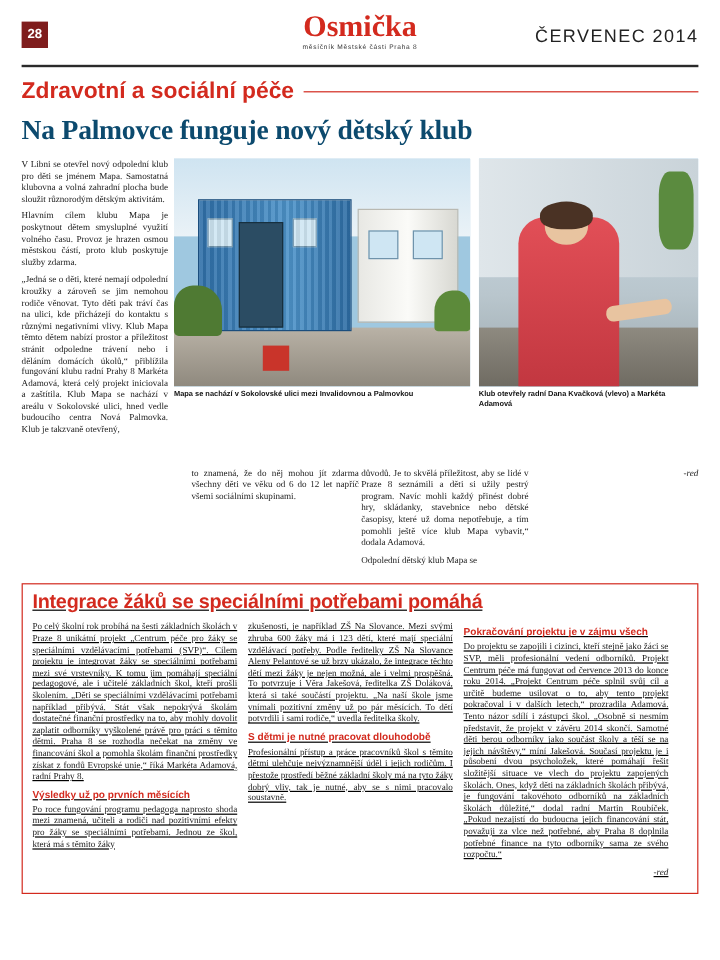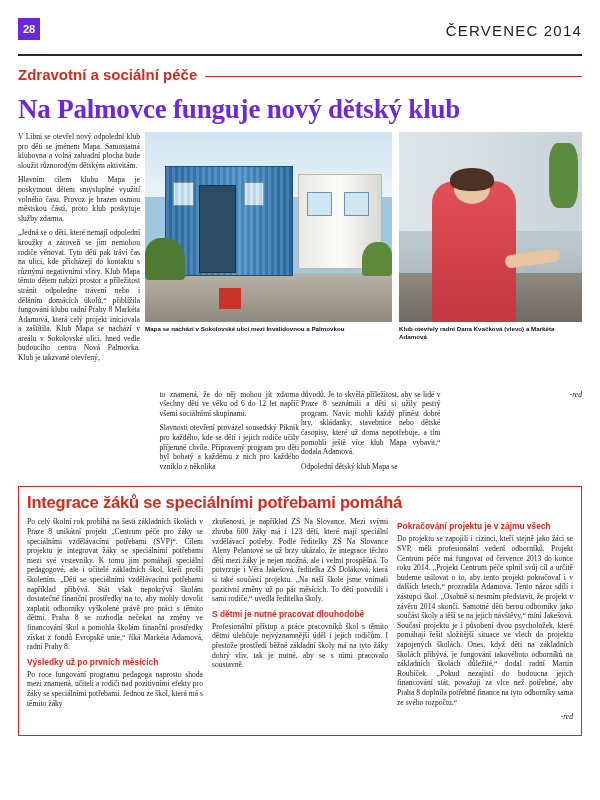--- a/index.html
+++ b/index.html
@@ -20,21 +20,21 @@
   .header {
     position: relative;
     height: 46px;
     margin: 10px 18px 0 18px;
     border-bottom: 2px solid #2a2a2a;
   }
   .page-num {
     position: absolute;
     left: 0; top: 8px;
     width: 22px; height: 22px;
-    background: #6d28d9;
+    background: #7f1d1d;
     color: #fff;
     font-family: "Liberation Sans", sans-serif;
     font-size: 11px;
     font-weight: bold;
     display: flex;
     align-items: center;
     justify-content: center;
   }
   .masthead {
     position: absolute;
@@ -68,43 +68,43 @@
   }
 
   
   .section-label {
     margin: 10px 18px 0 18px;
     position: relative;
     height: 20px;
   }
   .section-label .txt {
     font-family: "Liberation Sans", sans-serif;
-    font-size: 15px;
+    font-size: 19px;
     font-weight: bold;
     color: #d32a1e;
     display: inline-block;
     padding-right: 8px;
     background: #fff;
     position: relative;
     z-index: 2;
   }
   .section-label .rule {
     position: absolute;
     left: 0; right: 0; top: 10px;
     border-top: 1px solid #d32a1e;
     z-index: 1;
   }
 
   
   .headline {
     margin: 8px 18px 0 18px;
     font-family: "Liberation Serif", serif;
-    font-size: 27px;
-    font-weight: bold;
-    color: #6d28d9;
+    font-size: 23px;
+    font-weight: bold;
+    color: #0c4a6e;
     line-height: 30px;
     letter-spacing: -0.2px;
   }
 
   
   .a1 {
     margin: 8px 18px 0 18px;
     position: relative;
   }
   .a1-top {
@@ -235,21 +235,22 @@
     text-align: justify;
     color: #1a1a1a;
     margin: 0 0 5px 0;
     hyphens: auto;
   }
 
   
   .a2 {
     margin: 10px 18px 0 18px;
     border: 1.5px solid #d32a1e;
-    padding: 6px 8px 8px 8px;
+    padding: 6px 24px 8px 8px;
+    text-decoration: underline;
   }
   .a2-title {
     font-family: "Liberation Sans", sans-serif;
     font-size: 16.5px;
     font-weight: bold;
     color: #d32a1e;
     line-height: 19px;
     margin-bottom: 5px;
     letter-spacing: -0.2px;
   }
@@ -269,20 +270,24 @@
 
   .page-bottom-space { height: 8px; }
 </style>
 </head>
 <body>
 
 <div class="page">
 
   <div class="header">
     <div class="page-num">28</div>
+    <div class="masthead">
+      <div class="title">Osmička</div>
+      <div class="subtitle">měsíčník Městské části Praha 8</div>
+    </div>
     <div class="issue-date">ČERVENEC 2014</div>
   </div>
 
   <div class="section-label">
     <div class="rule"></div>
     <span class="txt">Zdravotní a sociální péče</span>
   </div>
 
   <div class="headline">Na Palmovce funguje nový dětský klub</div>
 
@@ -328,21 +333,20 @@
           </div>
           <div class="caption">Klub otevřely radní Dana Kvačková (vlevo) a Markéta Adamová</div>
         </div>
       </div>
     </div>
 
     <div class="a1-cols">
       <div class="col"></div>
       <div class="col">
         <p class="body">to znamená, že do něj mohou jít zdarma všechny děti ve věku od 6 do 12 let napříč všemi sociálními skupinami.</p>
-        <p class="body">Slavnosti otevření provázel sousedský Piknik pro každého, kde se děti i jejich rodiče učily příjemné chvíle. Připravený program pro děti byl bohatý a každému z nich pro každého vzniklo z několika</p>
       </div>
       <div class="col">
         <p class="body">důvodů. Je to skvělá příležitost, aby se lidé v Praze 8 seznámili a děti si užily pestrý program. Navíc mohli každý přinést dobré hry, skládanky, stavebnice nebo dětské časopisy, které už doma nepotřebuje, a tím pomohli ještě více klub Mapa vybavit,“ dodala Adamová.</p>
         <p class="body">Odpolední dětský klub Mapa se</p>
       </div>
       <div class="col">
         <p class="body" style="text-align:right;font-style:italic;">-red</p>
       </div>
     </div>
   </div>

